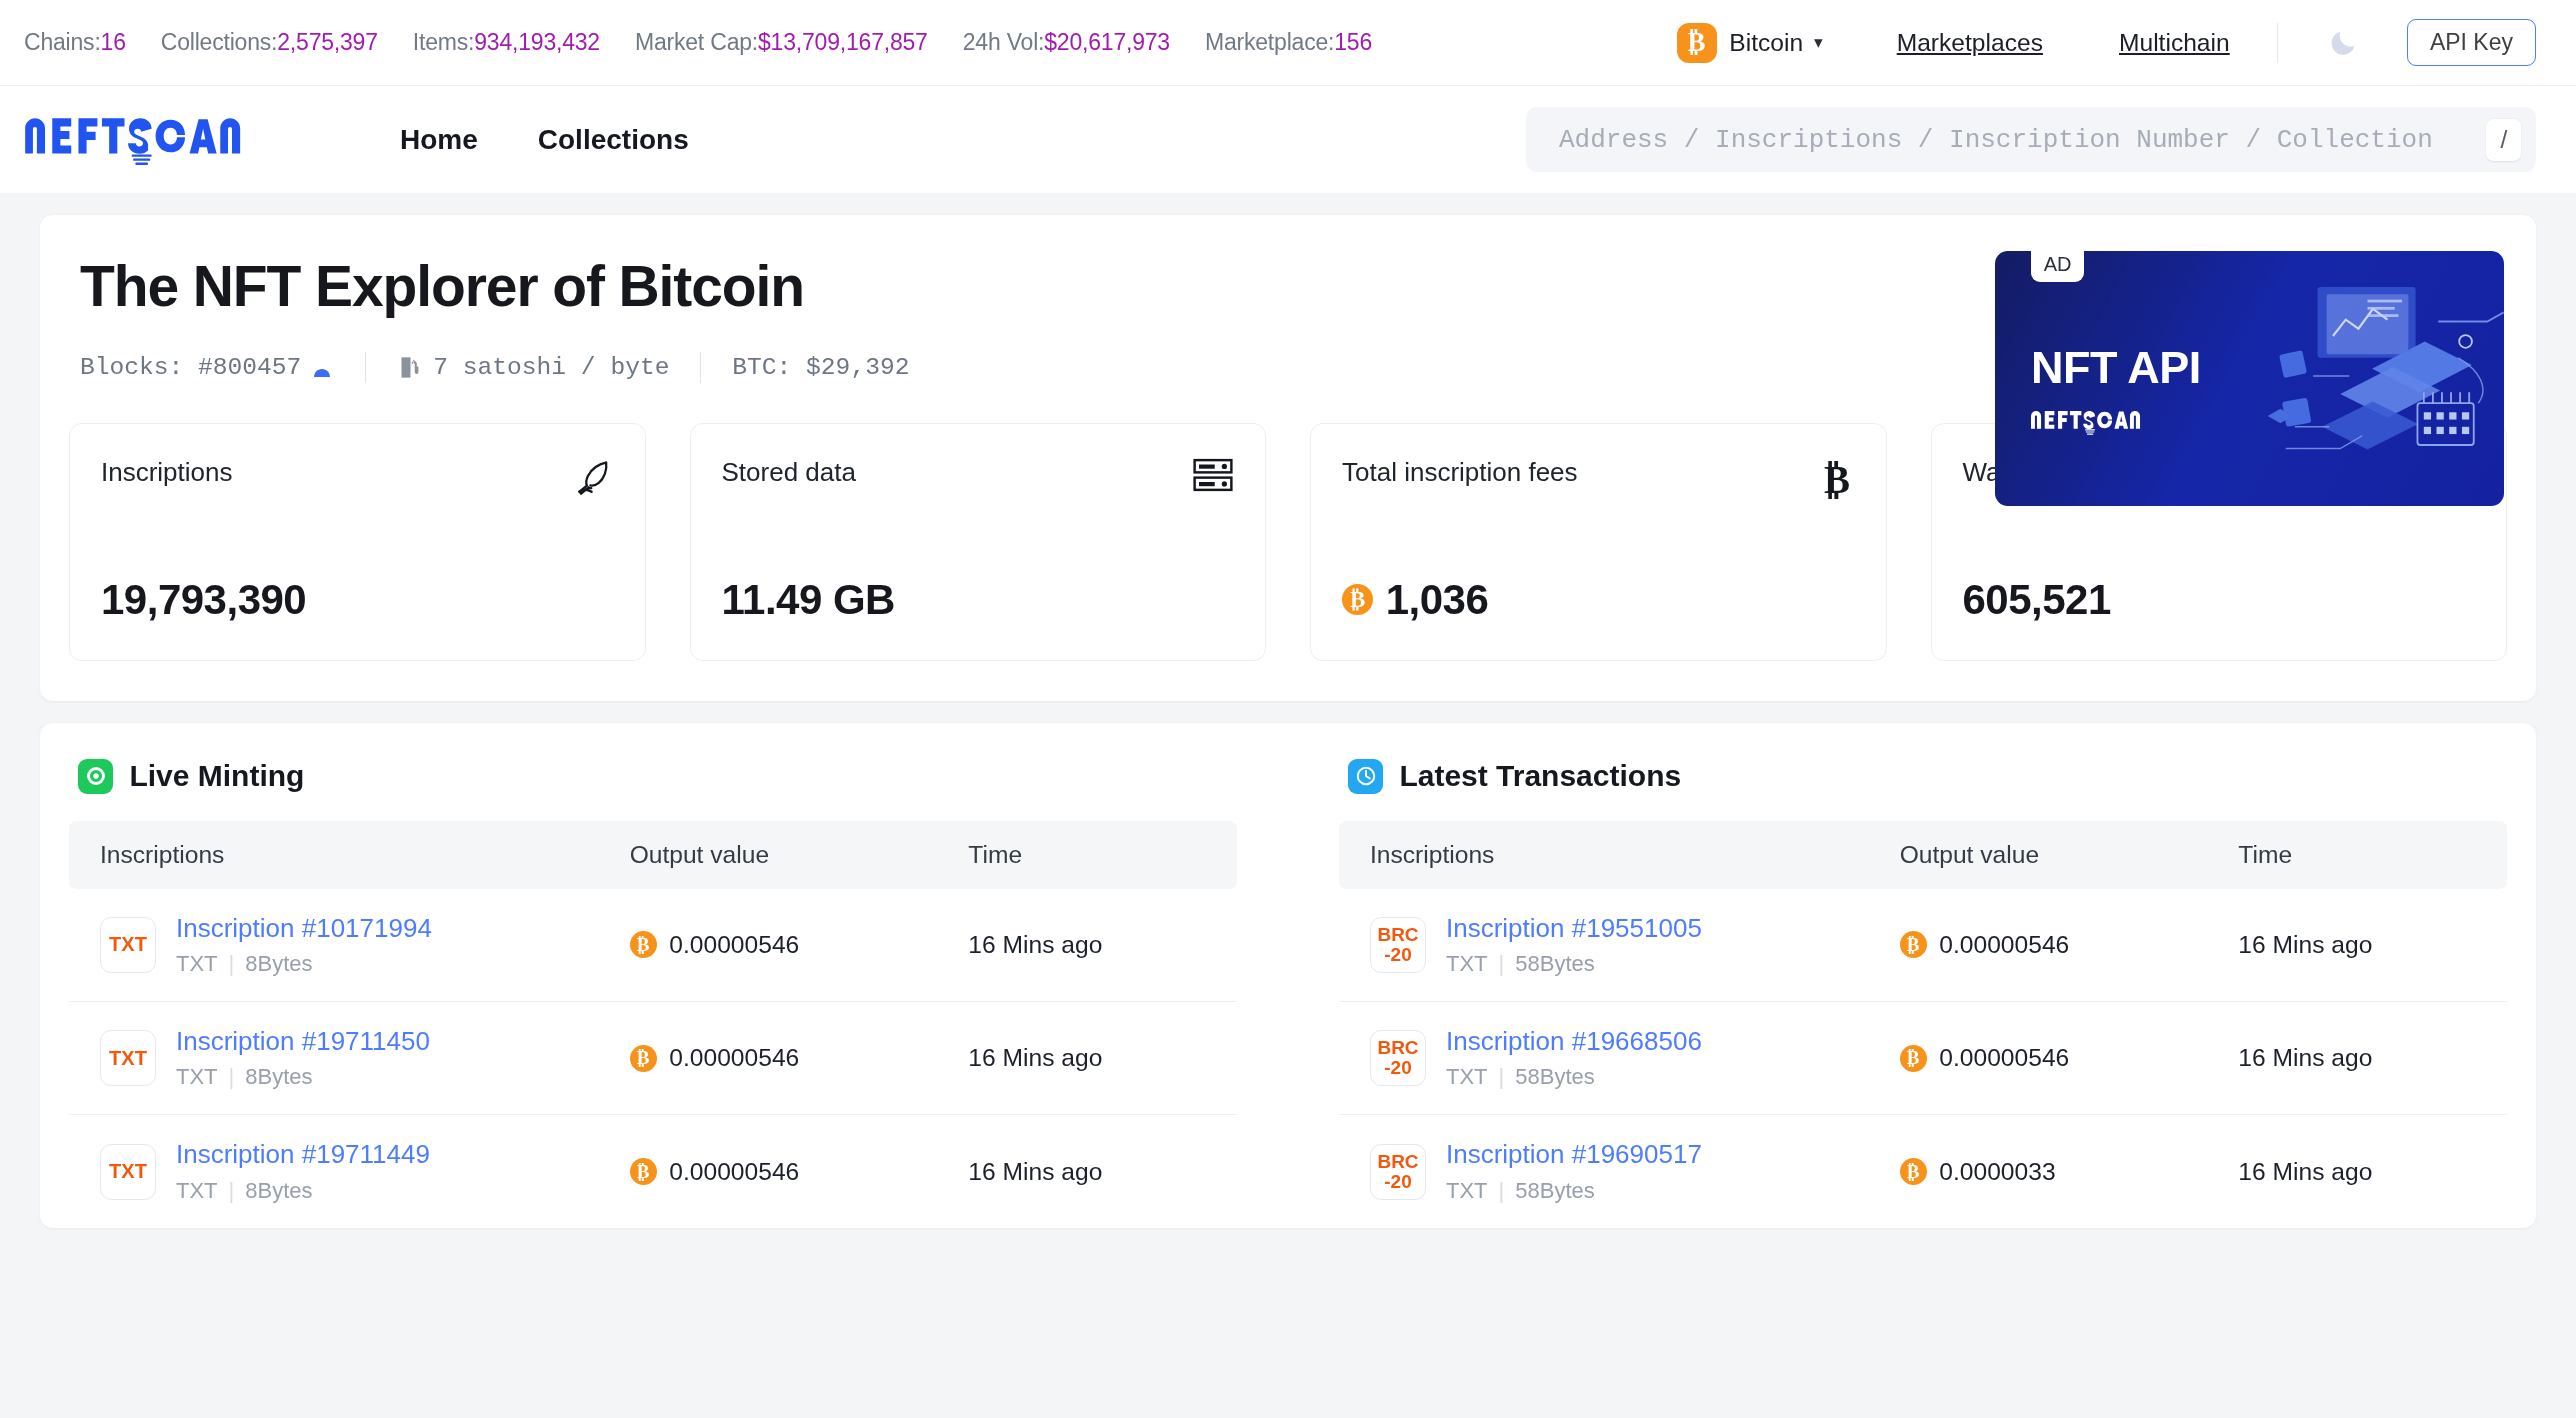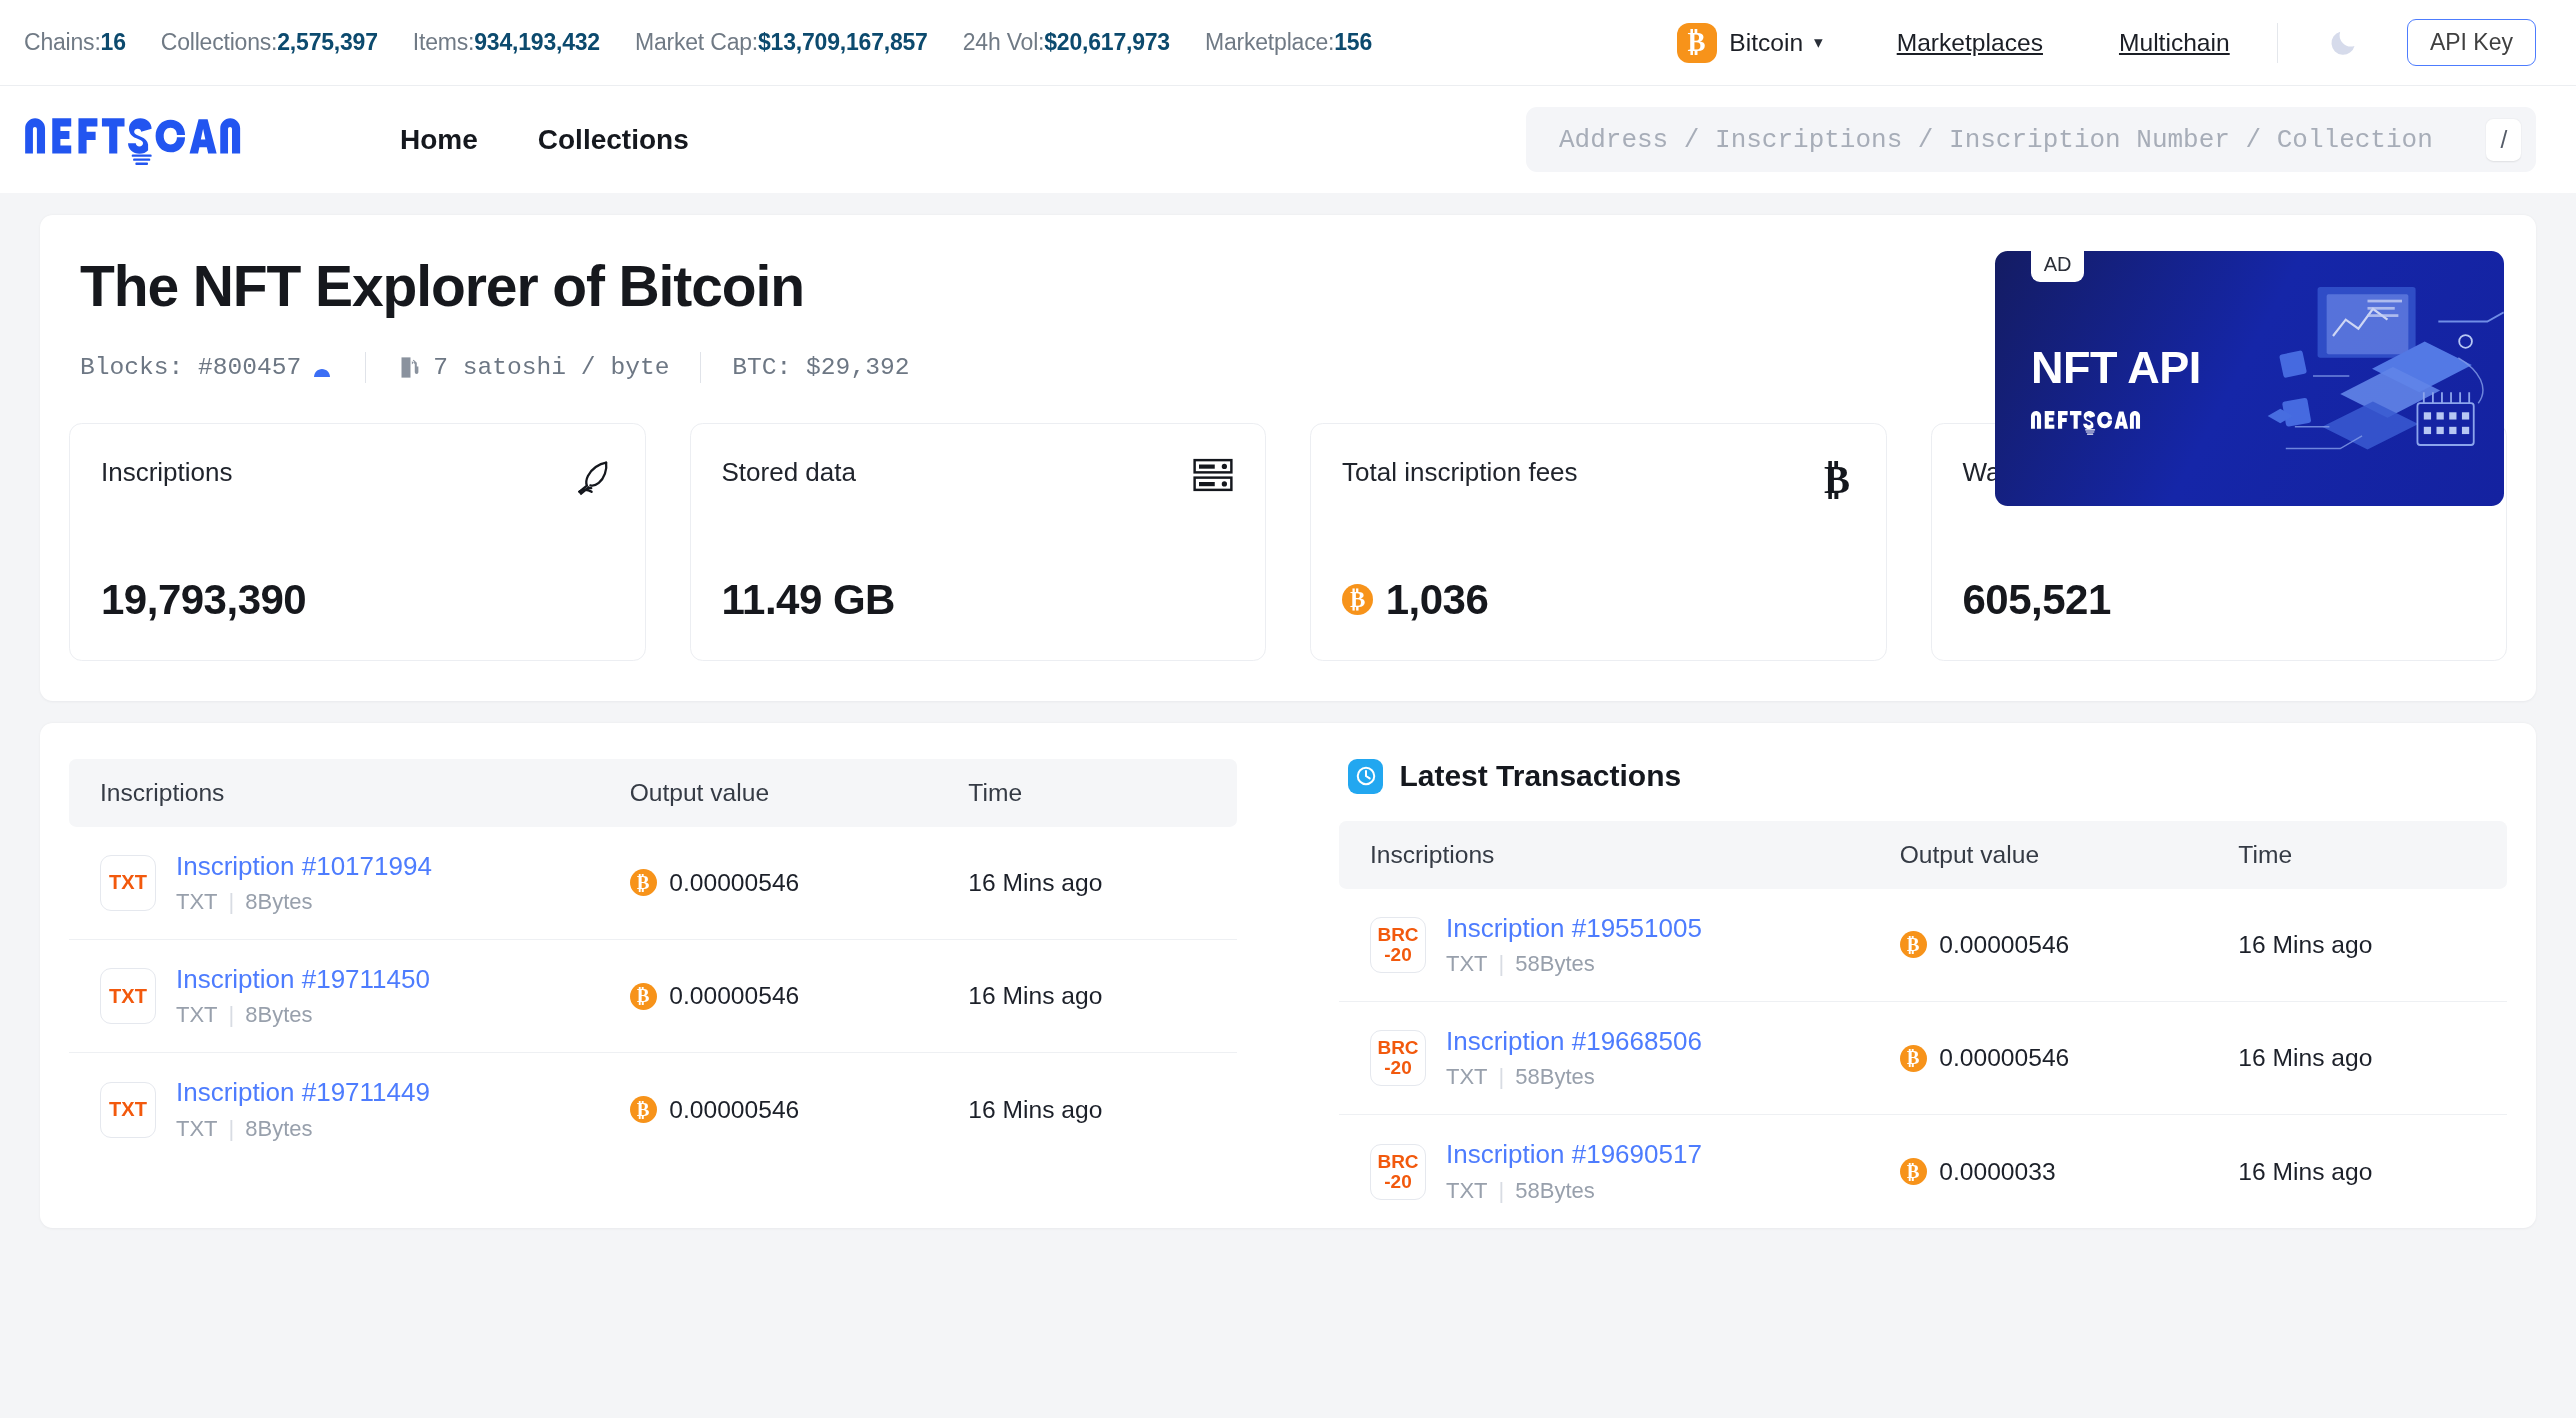--- a/index.html
+++ b/index.html
@@ -17,21 +17,21 @@
     height: 86px;
     background: #ffffff;
     border-bottom: 0.9px solid #eceef1;
     display: flex;
     align-items: center;
     padding: 0 40px 0 24px;
     gap: 0;
   }
   .stats { display: flex; align-items: center; gap: 35px; }
   .stat { font-size: 23px; color: #707a85; white-space: nowrap; letter-spacing: -0.2px; }
-  .stat b { color: #0c4a6e; font-weight: 700; }
+  .stat b { color: #a21caf; font-weight: 400; }
 
   .topbar-right {
     margin-left: auto;
     display: flex;
     align-items: center;
     gap: 0;
   }
   .chain-sel {
     display: flex; align-items: center; gap: 12.7px;
     font-size: 24.6px; color: #1c1f26; white-space: nowrap;
@@ -431,20 +431,29 @@
           <div class="card-value">
             <span>605,521</span>
           </div>
         </div>
       </div>
   </div>
 
   <div class="panel tables-panel">
 
     <div class="table-col">
+      <div class="sect-head">
+        <span class="sq-icon sq-green">
+          <svg width="20" height="20" viewBox="0 0 24 24">
+            <circle cx="12" cy="12" r="9" fill="none" stroke="#ffffff" stroke-width="3.4"></circle>
+            <circle cx="12" cy="12" r="3.4" fill="#ffffff"></circle>
+          </svg>
+        </span>
+        <span class="sect-title">Live Minting</span>
+      </div>
       <table>
         <thead>
             <tr id="lm-head">
               <th style="width: 48%;">Inscriptions</th>
               <th style="width: 29%;">Output value</th>
               <th>Time</th>
             </tr>
           </thead>
         <tbody id="lm-body">
             <tr>

